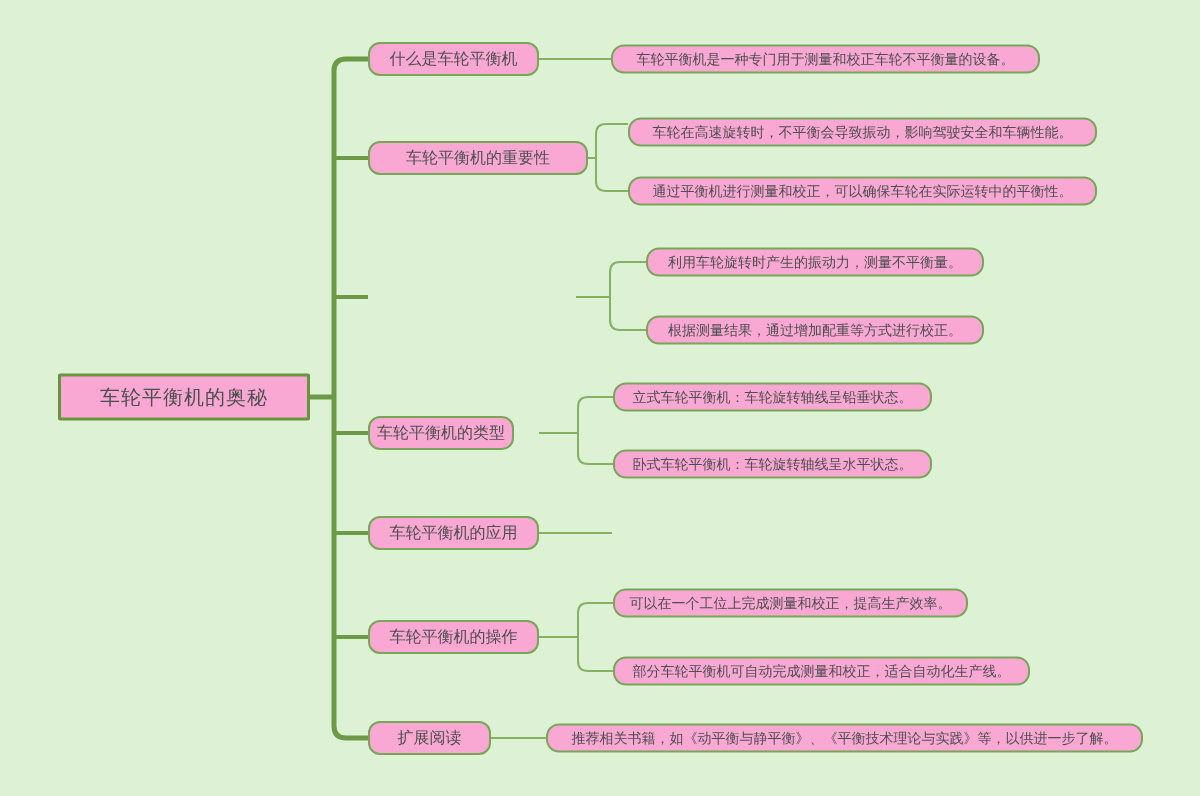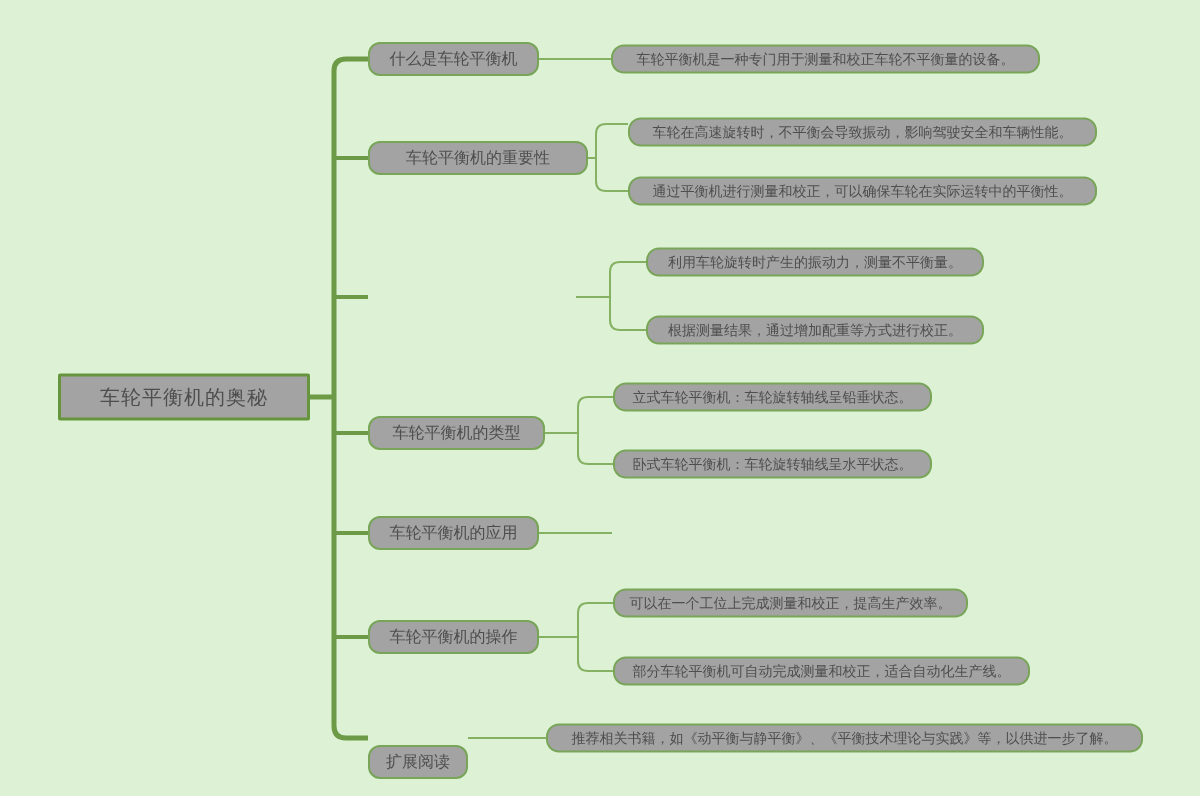--- a/index.html
+++ b/index.html
@@ -8,21 +8,21 @@
     background:#ddf2d5;
     font-family:"Liberation Sans", sans-serif;
     position:relative;
     overflow:hidden;
   }
   #canvas{position:absolute;inset:0;width:1200px;height:796px;}
   svg.links{position:absolute;left:0;top:0;pointer-events:none;}
   .node{
     position:absolute;
     transform:translateY(-50%);
-    background:#a3a3a3;
+    background:#f9a8d4;
     color:#4e4e4e;
     display:flex;align-items:center;justify-content:center;
     white-space:nowrap;
     box-sizing:border-box;
   }
   .node.root{
     border:3px solid #67953e;
     border-radius:2px;
     height:47px;
     font-size:20px;
@@ -70,24 +70,24 @@
       <path d="M 539 637 L 578 637"></path>
       <path d="M 613 603 L 588 603 Q 578 603 578 613 L 578 661 Q 578 671 588 671 L 613 671"></path>
       <path d="M 468 738 L 546 738"></path>
     </g>
   </svg>
 
   <div class="node root" style="left:58px;top:397px;width:252px">车轮平衡机的奥秘</div>
 
   <div class="node topic" style="left:368px;top:59px;width:171px">什么是车轮平衡机</div>
   <div class="node topic" style="left:368px;top:158px;width:220px">车轮平衡机的重要性</div>
-  <div class="node topic" style="left:368px;top:433px;width:177px">车轮平衡机的类型</div>
+  <div class="node topic" style="left:368px;top:433px;width:146px">车轮平衡机的类型</div>
   <div class="node topic" style="left:368px;top:533px;width:171px">车轮平衡机的应用</div>
   <div class="node topic" style="left:368px;top:637px;width:171px">车轮平衡机的操作</div>
-  <div class="node topic" style="left:368px;top:762px;width:100px">扩展阅读</div>
+  <div class="node topic" style="left:368px;top:738px;width:123px">扩展阅读</div>
 
   <div class="node detail" style="left:611px;top:59px;width:429px">车轮平衡机是一种专门用于测量和校正车轮不平衡量的设备。</div>
 
   <div class="node detail" style="left:628px;top:132px;width:469px">车轮在高速旋转时，不平衡会导致振动，影响驾驶安全和车辆性能。</div>
   <div class="node detail" style="left:628px;top:191px;width:469px">通过平衡机进行测量和校正，可以确保车轮在实际运转中的平衡性。</div>
 
   <div class="node detail" style="left:646px;top:262px;width:338px">利用车轮旋转时产生的振动力，测量不平衡量。</div>
   <div class="node detail" style="left:646px;top:330px;width:338px">根据测量结果，通过增加配重等方式进行校正。</div>
 
   <div class="node detail" style="left:613px;top:397px;width:319px">立式车轮平衡机：车轮旋转轴线呈铅垂状态。</div>

